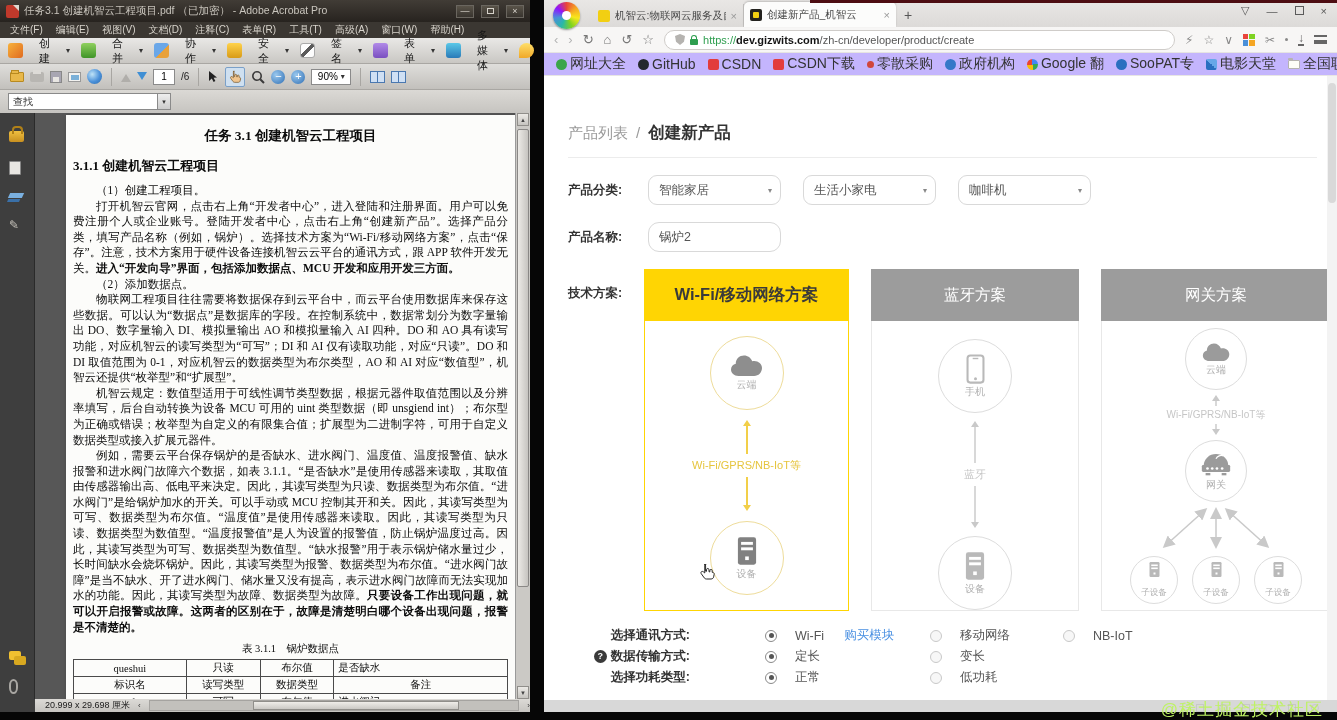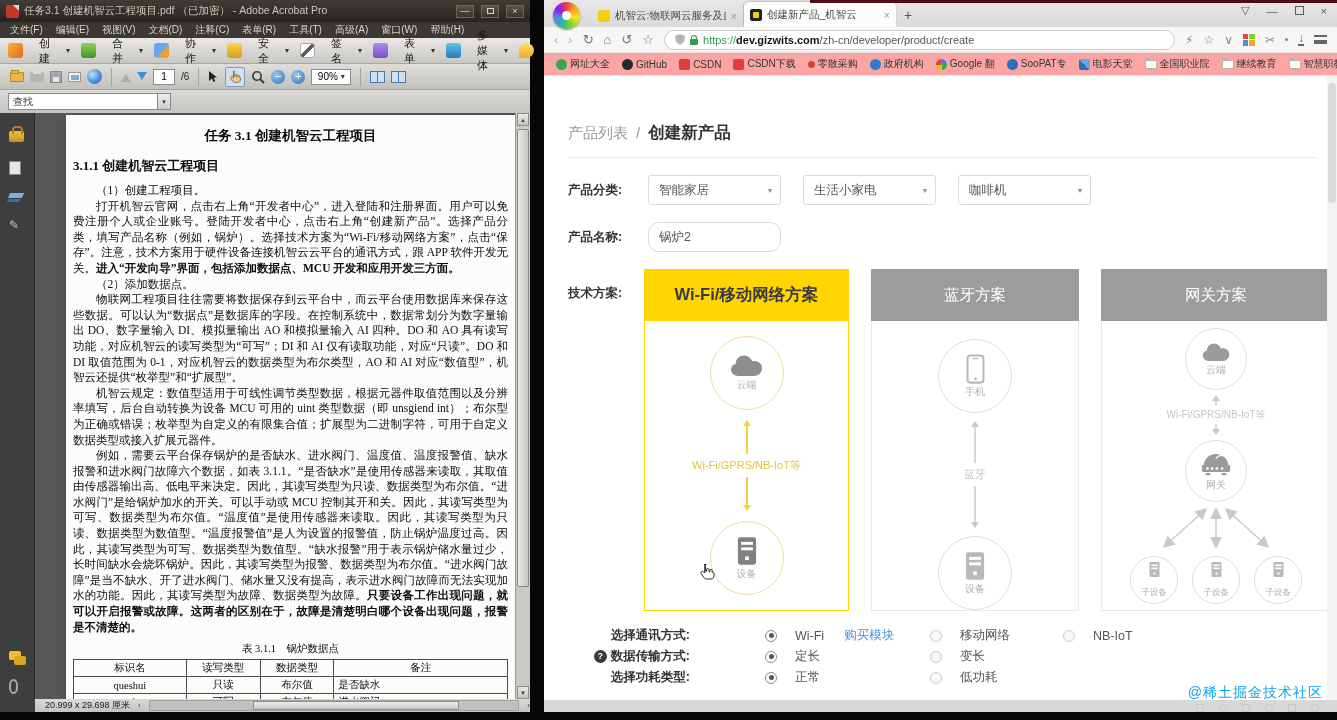--- a/index.html
+++ b/index.html
@@ -111,40 +111,40 @@
 .path{color:#555}
 .a-ic{font-size:12px;color:#888}
 .grid4{width:12px;height:12px;display:grid;grid-template-columns:1fr 1fr;gap:1px;flex:none}
 .grid4 i{display:block}
 .grid4 i:nth-child(1){background:#e9453c}.grid4 i:nth-child(2){background:#7ed321}
 .grid4 i:nth-child(3){background:#4a90d9}.grid4 i:nth-child(4){background:#f5a623}
 .dotmini{width:3px;height:3px;border-radius:50%;background:#888}
 .dl{font-size:12px;color:#666;border-bottom:2px solid #666;line-height:11px;height:13px}
 .burger{width:13px;height:9px;border-top:2px solid #666;border-bottom:2px solid #666;position:relative}
 .burger::after{content:"";position:absolute;left:0;right:0;top:2.5px;height:2px;background:#666}
-.br-bm{height:23px;background:#fca5a5;border-bottom:1px solid #e8e6e4;display:flex;align-items:center;gap:12px;padding-left:12px;font-size:10px;color:#333;white-space:nowrap;overflow:hidden}
+.br-bm{height:23px;background:#c4b5fd;border-bottom:1px solid #e8e6e4;display:flex;align-items:center;gap:12px;padding-left:12px;font-size:14px;color:#333;white-space:nowrap;overflow:hidden}
 .bmi{display:flex;align-items:center;gap:3px;flex:none}
 .bic{width:11px;height:11px;border-radius:2px;flex:none}
 .b-green{background:#3aa54a;border-radius:50%}
 .b-git{background:#24292e;border-radius:50%}
 .b-csdn{background:#e23c3c}
 .b-reddot{width:7px;height:7px;background:#d0463c;border-radius:50%}
 .b-blue{background:#3478c8;border-radius:50%}
 .b-gglobe{background:conic-gradient(#4285f4 0 25%,#34a853 0 50%,#fbbc05 0 75%,#ea4335 0);border-radius:50%}
 .b-soopat{background:#2a6fc0;border-radius:50%}
 .b-movie{background:linear-gradient(45deg,#2a6fc0 50%,#67a7e8 50%)}
 .b-folder{width:12px;height:9px;border:1px solid #b5b3b0;border-radius:1px;background:#fdfdf8;position:relative}
 .b-folder::before{content:"";position:absolute;left:-1px;top:-3px;width:5px;height:2px;background:#b5b3b0;border-radius:1px 1px 0 0}
 .br-page{position:absolute;top:76px;left:0;right:0;bottom:0;background:#fff;overflow:hidden;font-size:13px;color:#333}
 .crumb{margin:46px 0 0 24px;display:flex;gap:8px;align-items:baseline;font-size:15px;color:#9a9a9a}
 .crumb .cur{font-size:16.5px;font-weight:bold;color:#333}
 .pagehr{margin:13px 20px 0 24px;border-bottom:1px solid #ececec}
 .frow{display:flex;align-items:center;margin:17px 0 0 24px}
 .flabel{width:80px;font-size:12.5px;color:#333;font-weight:bold;flex:none}
-.sel{width:133px;height:30px;border:1px solid #d9d9d9;border-radius:3px;background:#fff;display:flex;align-items:center;padding:0 22px 0 10px;font-size:12.5px;color:#555;margin-right:22px;position:relative}
+.sel{width:133px;height:30px;border:1px solid #d9d9d9;border-radius:9px;background:#fff;display:flex;align-items:center;padding:0 22px 0 10px;font-size:12.5px;color:#555;margin-right:22px;position:relative}
 .sel .sc{position:absolute;right:8px;font-size:8px;color:#888}
 .tinput{width:133px;height:30px;border:1px solid #d9d9d9;border-radius:11px;font-size:12.5px;color:#555;padding:0 10px;font-family:inherit}
 .techrow{display:flex;align-items:flex-start;margin:17px 0 0 24px}
 .cards{display:flex;gap:22px;align-items:flex-start;margin-left:-4px}
 .card{flex:none}
 .c1{width:205px}.c2{width:208px}.c3{width:230px}
 .chead{height:52px;display:flex;align-items:center;justify-content:center}
 .c1 .chead{background:#ffd503;color:#3a3a3a;font-size:16.5px;font-weight:bold}
 .cg .chead{background:#9c9c9c;color:#fff;font-size:15.5px}
 .cbody{background:#fff;display:flex;flex-direction:column;align-items:center;height:290px;position:relative}
@@ -186,21 +186,21 @@
 .radio.off{border:1px solid #c9c9c9;background:#f7f7f7}
 .otext{color:#555}
 .buy{color:#4a90e2;margin-left:2px}
 .savebtn{margin:14px 0 0 102px;width:58px;height:28px;border:1px solid #7fb3e0;border-radius:15px;background:#fff;color:#9bbbd8;font-size:12px;display:flex;align-items:center;justify-content:center}
 .pg-scroll{position:absolute;right:0;top:76px;width:10px;bottom:12px;background:#f3f3f3}
 .pg-thumb{margin:7px 1px 0 1px;height:120px;background:#d9d9d9;border-radius:4px}
 
 
 .redline{position:absolute;left:810px;top:0;width:527px;height:3px;background:#4d0d12;z-index:9}
 .bottomgray{position:absolute;left:544px;top:700px;width:793px;height:12px;background:#d8d8d8;z-index:6}
-.watermark{position:absolute;right:14px;top:684px;font-size:14px;color:#0ea5e9;letter-spacing:1px;z-index:7}
+.watermark{position:absolute;right:14px;top:698px;font-size:17px;color:#bef264;letter-spacing:1px;z-index:7}
 .footicons{position:absolute;right:18px;top:704px;display:flex;gap:15px;z-index:7;opacity:.55}
 .footicons i{width:8px;height:8px;border:1px solid #bbb;display:block}
 .footicons i.r{border-radius:50%}
 </style>
 </head>
 <body>
 
 <div id="acrobat">
   <div class="ac-title">
     <span class="pdficon"></span>
@@ -317,30 +317,30 @@
         <p><span>（1）创建工程项目。</span><b></b></p>
         <p><span>打开机智云官网，点击右上角“开发者中心”，进入登陆和注册界面。用户可以免费注册个人或企业账号。登陆开发者中心，点击右上角“创建新产品”。选择产品分类，填写产品名称（例如，锅炉）。选择技术方案为“Wi-Fi/移动网络方案”，点击“保存”。注意，技术方案用于硬件设备连接机智云云平台的通讯方式，跟 APP 软件开发无关。</span><b>进入“开发向导”界面，包括添加数据点、MCU 开发和应用开发三方面。</b></p>
         <p><span>（2）添加数据点。</span><b></b></p>
         <p><span>物联网工程项目往往需要将数据保存到云平台中，而云平台使用数据库来保存这些数据。可以认为“数据点”是数据库的字段。在控制系统中，数据常划分为数字量输出 DO、数字量输入 DI、模拟量输出 AO 和模拟量输入 AI 四种。DO 和 AO 具有读写功能，对应机智云的读写类型为“可写”；DI 和 AI 仅有读取功能，对应“只读”。DO 和 DI 取值范围为 0-1，对应机智云的数据类型为布尔类型，AO 和 AI 对应“数值型”，机智云还提供“枚举型”和“扩展型”。</span><b></b></p>
         <p><span>机智云规定：数值型适用于可线性调节类型数据，根据元器件取值范围以及分辨率填写，后台自动转换为设备 MCU 可用的 uint 类型数据（即 unsgiend int）；布尔型为正确或错误；枚举型为自定义的有限集合值；扩展型为二进制字符，可用于自定义数据类型或接入扩展元器件。</span><b></b></p>
         <p><span>例如，需要云平台保存锅炉的是否缺水、进水阀门、温度值、温度报警值、缺水报警和进水阀门故障六个数据，如表 3.1.1。“是否缺水”是使用传感器来读取，其取值由传感器输出高、低电平来决定。因此，其读写类型为只读、数据类型为布尔值。“进水阀门”是给锅炉加水的开关。可以手动或 MCU 控制其开和关。因此，其读写类型为可写、数据类型为布尔值。“温度值”是使用传感器来读取。因此，其读写类型为只读、数据类型为数值型。“温度报警值”是人为设置的报警值，防止锅炉温度过高。因此，其读写类型为可写、数据类型为数值型。“缺水报警”用于表示锅炉储水量过少，长时间缺水会烧坏锅炉。因此，其读写类型为报警、数据类型为布尔值。“进水阀门故障”是当不缺水、开了进水阀门、储水量又没有提高，表示进水阀门故障而无法实现加水的功能。因此，其读写类型为故障、数据类型为故障。</span><b>只要设备工作出现问题，就可以开启报警或故障。这两者的区别在于，故障是清楚明白哪个设备出现问题，报警是不清楚的。</b></p>
         <div class="dcap">表 3.1.1　锅炉数据点</div>
         <table class="dtab">
           <tbody>
               <tr>
+            <td>queshui</td>
+            <td>只读</td>
+            <td>布尔值</td>
+            <td class="l">是否缺水</td>
+          </tr>
+          <tr>
             <th style="width:26%">标识名</th>
             <th style="width:17%">读写类型</th>
             <th style="width:17%">数据类型</th>
             <th>备注</th>
-          </tr>
-          <tr>
-            <td>queshui</td>
-            <td>只读</td>
-            <td>布尔值</td>
-            <td class="l">是否缺水</td>
           </tr>
           <tr>
             <td>jinshuifamen</td>
             <td>可写</td>
             <td>布尔值</td>
             <td class="l">进水阀门</td>
           </tr>
         </tbody>
           </table>
       </div>

